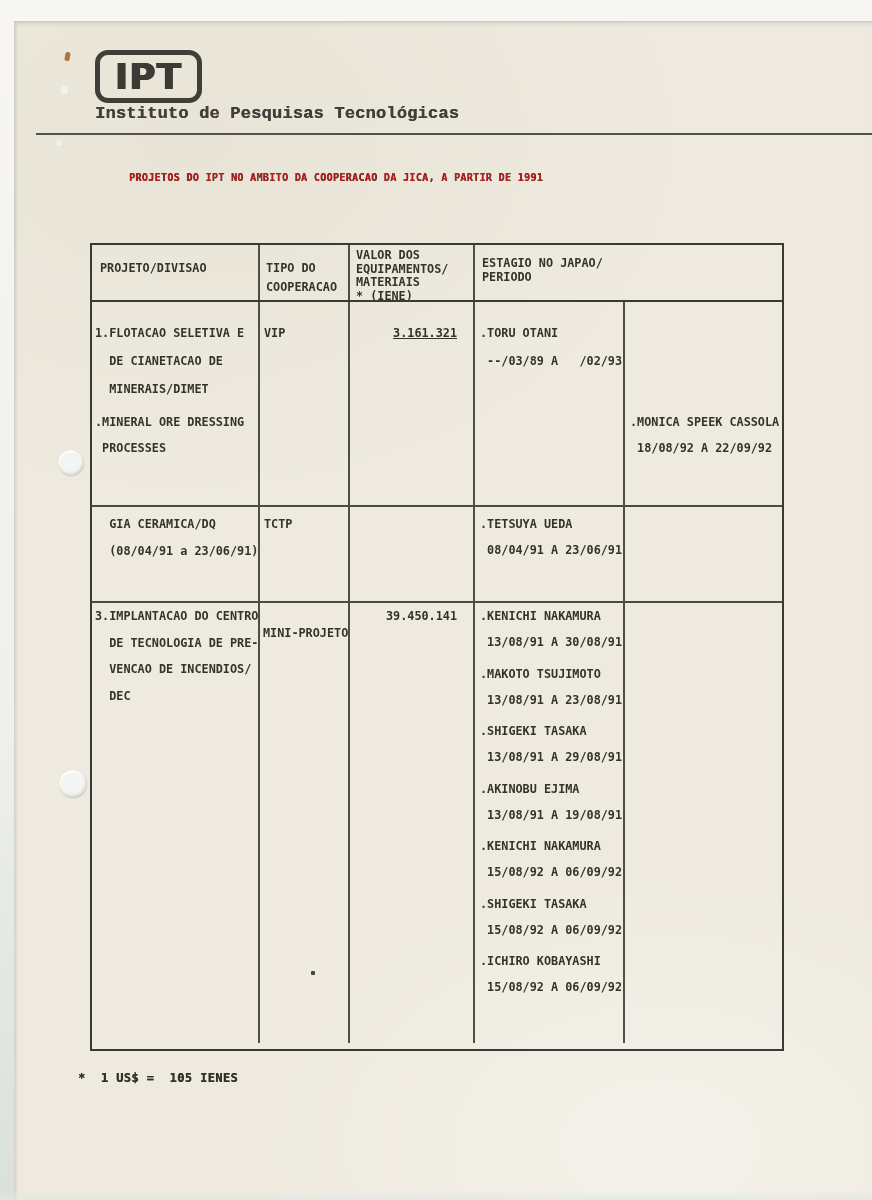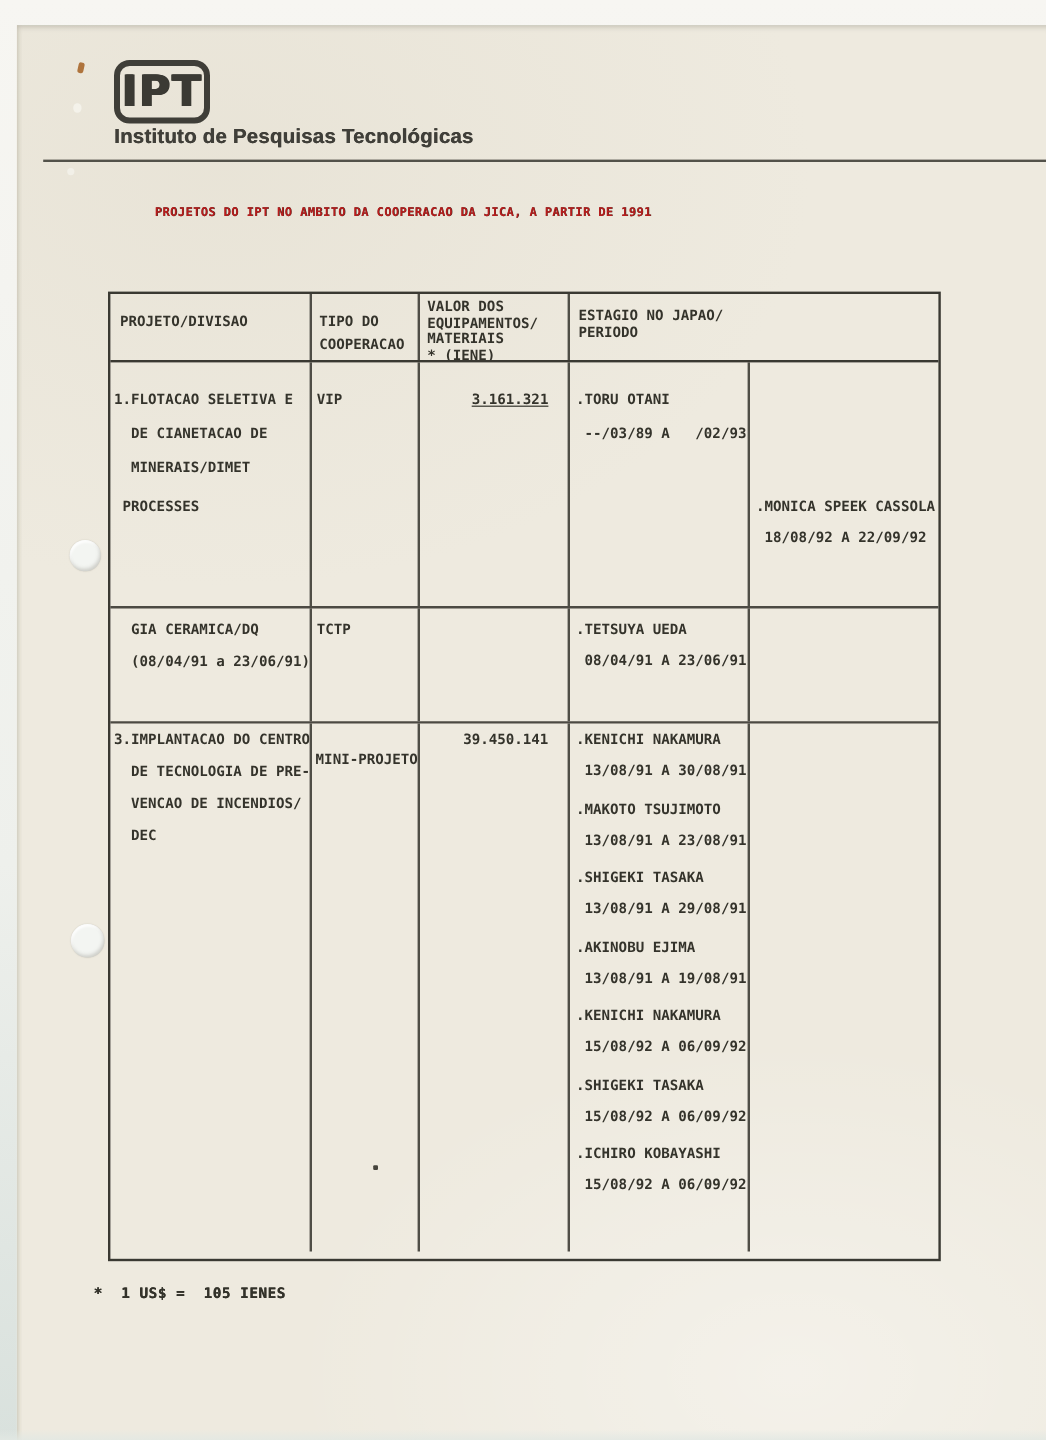--- a/index.html
+++ b/index.html
@@ -16,33 +16,33 @@
       radial-gradient(ellipse 700px 500px at 20% 10%, rgba(222,216,200,0.35), transparent 70%),
       #eeeadf;
     box-shadow: inset 0 2px 4px rgba(120,115,100,0.25), inset 2px 0 3px rgba(120,115,100,0.12);
   }
   .bottom-edge {
     position:absolute; left:0; right:0; bottom:0; height:9px;
     background:linear-gradient(to bottom, rgba(226,232,227,0), rgba(226,232,227,0.85));
   }
   
   .logo-box {
-    position:absolute; left:95px; top:50px; width:80px; height:53px;
+    position:absolute; left:95px; top:50px; width:107px; height:53px;
     border:5px solid #3f3e38; border-radius:13px;
     display:flex; align-items:center; justify-content:center;
     color:#3b3a34; background:transparent;
   }
   .logo-box span {
     font-family:"DejaVu Sans","Liberation Sans",sans-serif;
     font-weight:bold; font-size:36px; letter-spacing:1px; line-height:1;
     text-shadow: 0.7px 0 0 #3b3a34, -0.7px 0 0 #3b3a34;
   }
   .org-name {
     position:absolute; left:95px; top:104px;
-    font-family:Liberation Sans, sans-serif;
+    font-family:Liberation Mono, monospace;
     font-weight:bold; font-size:17px; color:#403f39; letter-spacing:0.2px;
     text-shadow: 0.4px 0 0 #403f39;
   }
   .rule { position:absolute; left:36px; top:133px; width:836px; height:2px; background:#53524a; }
   
   .doc-title {
     position:absolute; left:95px; top:172px;
     font-size:10px; font-weight:bold; letter-spacing:0.35px; color:#b91c1c;
     white-space:pre; text-shadow:0.3px 0 0 #33322a;margin-left:34px;
   }
@@ -139,20 +139,21 @@
       <div class="line">PERIODO</div>
     </div>
   </div>
 
   <div class="trow r1">
     <div class="cell c0">
       <div class="line">1.FLOTACAO SELETIVA E</div>
       <div class="line">  DE CIANETACAO DE</div>
       <div class="line">  MINERAIS/DIMET</div>
       <div class="grp2">
+        <div class="line">.MINERAL ORE DRESSING</div>
         <div class="line"> PROCESSES</div>
       </div>
     </div>
     <div class="cell c1">
       <div class="line">VIP</div>
     </div>
     <div class="cell c2">
       <div class="line">3.161.321</div>
     </div>
     <div class="cell c3">

